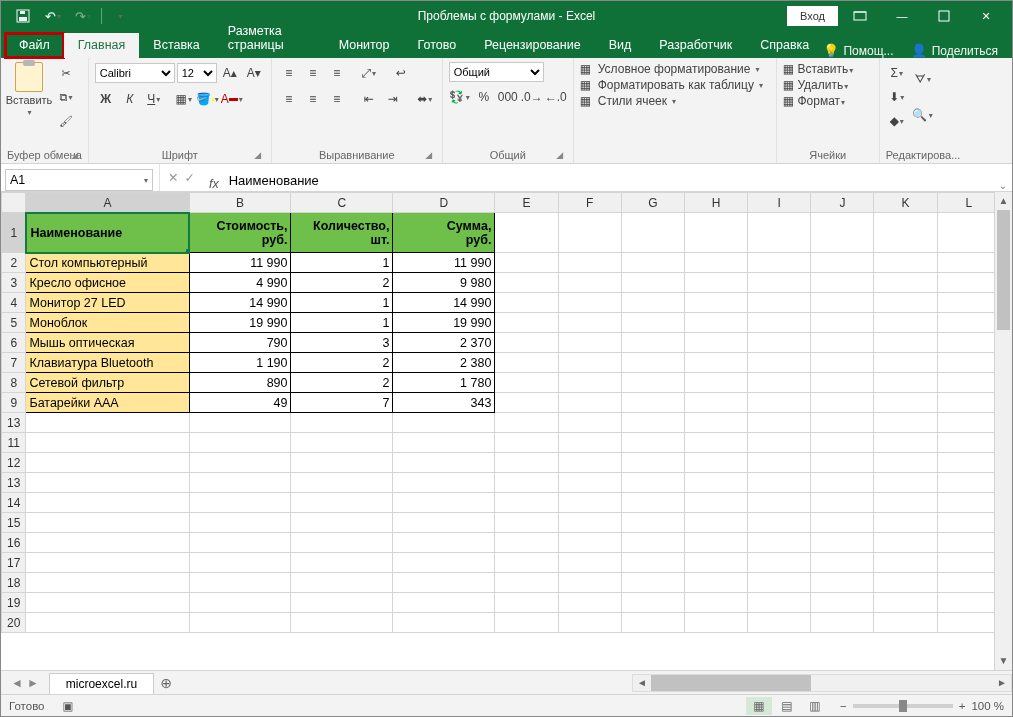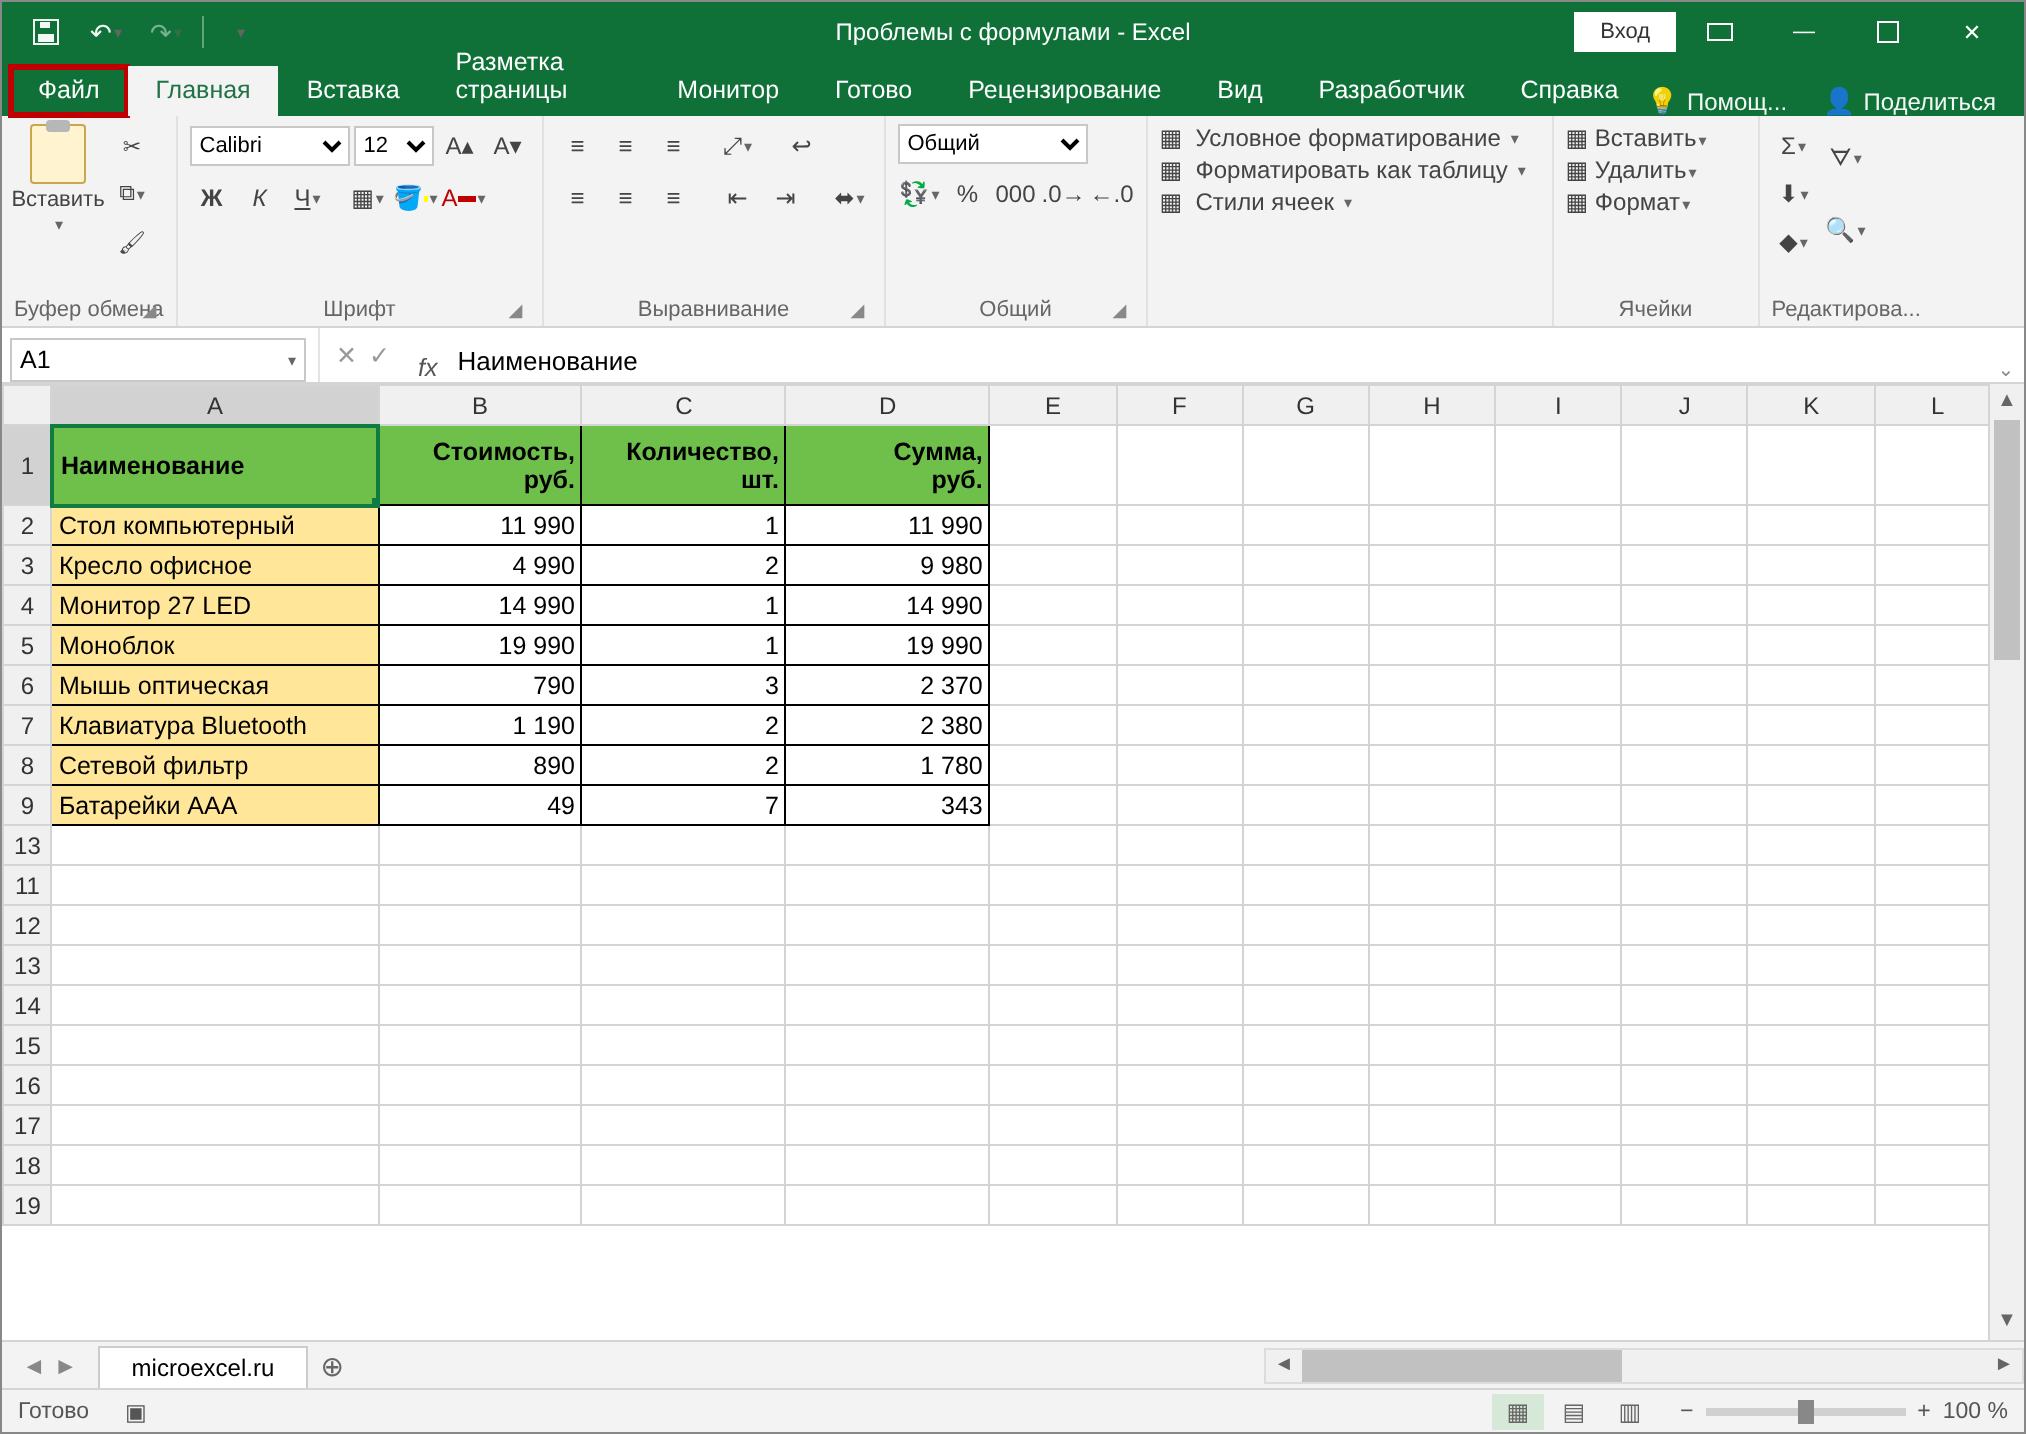--- a/index.html
+++ b/index.html
@@ -635,20 +635,35 @@
             <td></td>
             <td></td>
             <td></td>
             <td></td>
             <td></td>
             <td></td>
             <td></td>
             <td></td>
             <td></td>
           </tr>
+          <tr>
+            <th>20</th>
+  <td></td>
+            <td></td>
+            <td></td>
+            <td></td>
+            <td></td>
+            <td></td>
+            <td></td>
+            <td></td>
+            <td></td>
+            <td></td>
+            <td></td>
+            <td></td>
+          </tr>
         </tbody>
     </table>
   </div>
   <div class="vscroll">
     <div class="up">▲</div>
     <div class="thumb"></div>
     <div class="down">▼</div>
   </div>
 </div>
 

